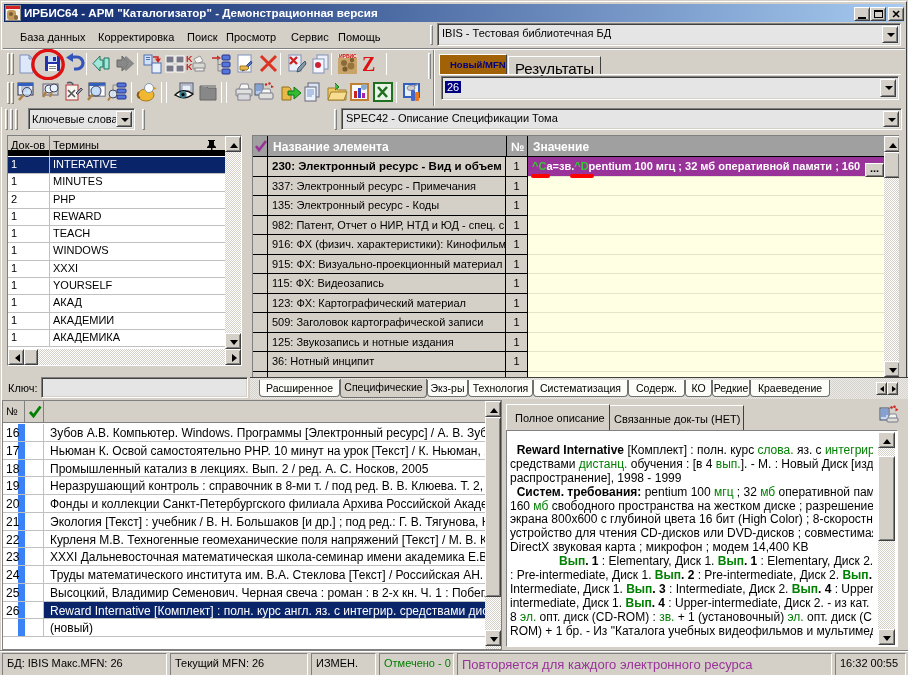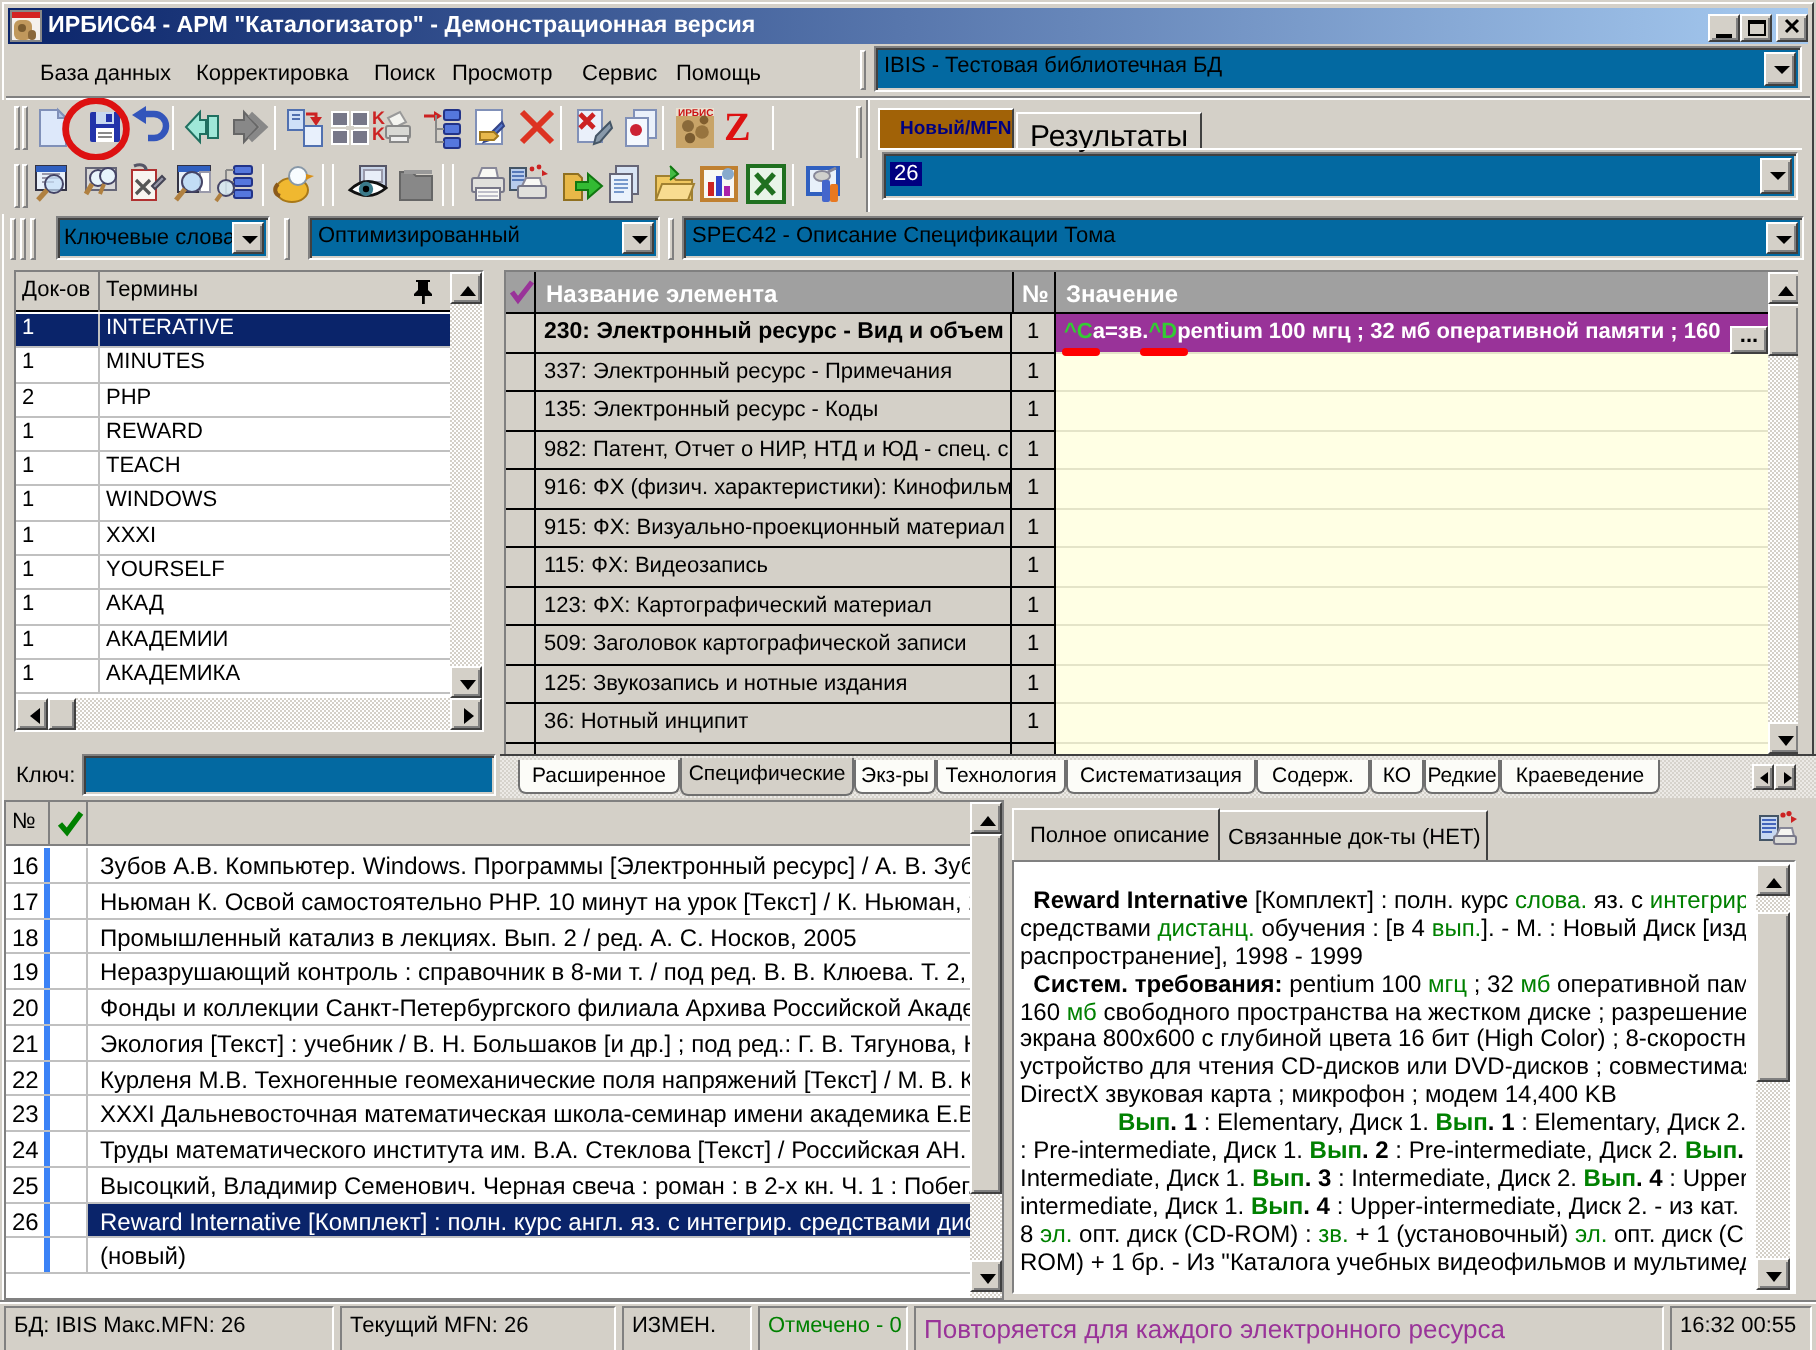--- a/index.html
+++ b/index.html
@@ -1,20 +1,20 @@
 <!DOCTYPE html>
 <html><head><meta charset="utf-8">
 <style>
 * { margin:0; padding:0; box-sizing:border-box; }
 html,body { width:908px; height:675px; overflow:hidden; }
 body { font-family:"Liberation Sans", sans-serif; font-size:11px; background:#D4D0C8; position:relative; }
 .abs { position:absolute; }
 .raised { border-top:1px solid #fff; border-left:1px solid #fff; border-right:1px solid #404040; border-bottom:1px solid #404040; }
 .sunken { border-top:1px solid #808080; border-left:1px solid #808080; border-right:1px solid #fff; border-bottom:1px solid #fff; }
-.edit { background:#0369a1; border:1px solid; border-color:#808080 #fff #fff #808080; box-shadow: inset 1px 1px 0 #404040, inset -1px -1px 0 #D4D0C8; }
+.edit { background:#e5e5e5; border:1px solid; border-color:#808080 #fff #fff #808080; box-shadow: inset 1px 1px 0 #404040, inset -1px -1px 0 #D4D0C8; }
 .btn { background:#D4D0C8; border:1px solid; border-color:#fff #404040 #404040 #fff; box-shadow: inset 1px 1px 0 #D4D0C8, inset -1px -1px 0 #808080; }
 .strack { background:repeating-conic-gradient(#FFFFFF 0% 25%, #D4D0C8 0% 50%); background-size:2px 2px; }
 .grip { border-left:1px solid #fff; border-top:1px solid #fff; border-right:1px solid #808080; border-bottom:1px solid #808080; width:3px; }
 .combo-arrow { position:absolute; top:2px; right:2px; bottom:2px; width:16px; background:#D4D0C8; border:1px solid; border-color:#fff #404040 #404040 #fff; box-shadow: inset 1px 1px 0 #D4D0C8, inset -1px -1px 0 #808080; }
 .combo-arrow:after { content:""; position:absolute; left:4px; top:6px; border:4px solid transparent; border-top:4px solid #000; }
 .trow { height:17.3px; border-bottom:1px solid #C0C0C0; position:relative; }
 .trow span { position:absolute; left:3px; top:1px; }
 .trow b2 { position:absolute; left:45px; top:1px; }
 .trow:after { content:""; position:absolute; left:41px; top:0; width:1px; height:100%; background:#C0C0C0; }
 .tsel { background:#0A246A; color:#fff; }
@@ -23,21 +23,21 @@
 .fnum { position:absolute; left:253px; top:0; width:22px; height:100%; background:#D4D0C8; border-right:1px solid #000; border-bottom:1px solid #000; text-align:center; padding-top:3px; }
 .fval { position:absolute; left:275px; top:0; width:356px; height:100%; background:#FFFFE4; border-bottom:1px solid #E4E4C8; padding:3px 0 0 4px; }
 .fchk { position:absolute; left:0; top:0; width:15px; height:100%; background:#D4D0C8; border-right:1px solid #000; border-bottom:1px solid #000; }
 gg { color:#33CC33; }
 gn { color:#008000; }
 .dl { white-space:nowrap; overflow:hidden; height:13.9px; }
 .ticon { position:absolute; top:3px; width:22px; height:22px; }
 .tab { position:absolute; top:2px; height:17px; background:#FCFCF8; font-size:10.5px; white-space:nowrap; text-align:center; padding-top:2px; border:1px solid #707070; border-top:none; border-radius:0 0 4px 4px; }
 .atab { background:#D4D0C8; height:19px; top:1px; z-index:2; }
 .lrow { position:absolute; left:0; width:482px; height:17.75px; border-bottom:1px solid #C0C0C0; white-space:nowrap; overflow:hidden; font-size:12px; }
-.lrow .n { position:absolute; left:0; top:0; width:22px; height:100%; border-right:3px solid #3b82f6; padding:2px 0 0 3px; background:#fff; }
+.lrow .n { position:absolute; left:0; top:0; width:22px; height:100%; border-right:7px solid #3b82f6; padding:2px 0 0 3px; background:#fff; }
 .lrow .c { position:absolute; left:22px; top:0; width:19px; height:100%; border-right:1px solid #C0C0C0; background:#fff; }
 .lrow .t { position:absolute; left:41px; top:0; right:0; height:100%; padding:2px 0 0 6px; background:#fff; }
 .lsel .t { background:#0A246A; color:#fff; }
 .sseg { position:absolute; top:2px; height:31px; border:1px solid; border-color:#808080 #fff #fff #808080; padding:3px 0 0 4px; white-space:nowrap; overflow:hidden; }
 </style></head>
 <body>
 
 <div class="abs" style="left:0;top:0;width:908px;height:675px;border:1px solid #D4D0C8;"></div>
 <div class="abs" style="left:1px;top:1px;width:906px;height:673px;border-top:1px solid #fff;border-left:1px solid #fff;border-right:1px solid #404040;border-bottom:1px solid #404040;"></div>
 
@@ -298,35 +298,31 @@
 
 <div class="abs" style="left:3px;top:107px;width:902px;height:27px;background:#D4D0C8;">
   <div class="grip abs" style="left:2px;top:2px;height:21px;"></div>
   <div class="grip abs" style="left:7px;top:2px;height:21px;"></div>
   <div class="grip abs" style="left:12px;top:2px;height:21px;"></div>
   <div class="edit abs" style="left:25px;top:1px;width:107px;height:22px;">
       <div class="abs" style="left:3px;top:4px;white-space:nowrap;">Ключевые слова</div>
       <div class="combo-arrow"></div>
     </div>
   <div class="grip abs" style="left:139px;top:2px;height:21px;"></div>
-  <div class="edit abs" style="left:151px;top:1px;width:176px;height:22px;">
-      <div class="abs" style="left:4px;top:3px;">Оптимизированный</div>
-      <div class="combo-arrow"></div>
-    </div>
   <div class="grip abs" style="left:331px;top:2px;height:21px;"></div>
   <div class="edit abs" style="left:338px;top:1px;width:561px;height:22px;">
       <div class="abs" style="left:4px;top:3px;">SPEC42 - Описание Спецификации Тома</div>
       <div class="combo-arrow"></div>
     </div>
 </div>
 
 <div class="abs" style="left:3px;top:134px;width:902px;height:264px;background:#D4D0C8;"></div>
 
 <div class="abs sunken" style="left:7px;top:135px;width:235px;height:231px;background:#fff;overflow:hidden;">
-  <div class="abs" style="left:0;top:0;width:217px;height:20px;background:#D4D0C8;border-bottom:1px solid #000000;">
+  <div class="abs" style="left:0;top:0;width:217px;height:20px;background:#D4D0C8;border-bottom:6px solid #000000;">
     <div class="abs" style="left:3px;top:3px;">Док-ов</div>
     <div class="abs" style="left:41px;top:0;width:1px;height:20px;background:#808080;"></div>
     <div class="abs" style="left:45px;top:3px;">Термины</div>
     <svg width="13" height="14" viewBox="0 0 13 14" style="position:absolute;left:197px;top:3px;">
         <path d="M5 1 L10 1 L10 2 L9 2 L9 6 L11 8 L11 9 L2 9 L2 8 L4 6 L4 2 L3 2 L3 1 z" fill="#000"></path>
         <rect x="6" y="9" width="1.4" height="4" fill="#000"></rect>
       </svg>
   </div>
   <div class="abs" id="termrows" style="left:0;top:21px;width:217px;">
     <div class="trow tsel">

